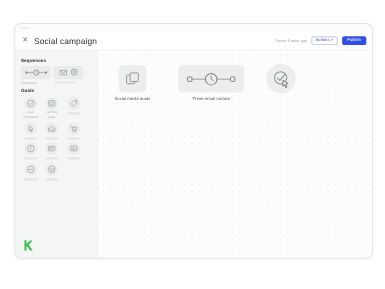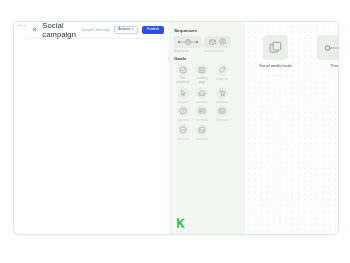--- a/index.html
+++ b/index.html
@@ -6,21 +6,21 @@
   body{
     width:350px;height:263px;overflow:hidden;
     background:#ffffff;
     font-family:"Liberation Sans",sans-serif;
     -webkit-font-smoothing:antialiased;
   }
   .app-window{
     position:absolute;left:13px;top:21px;width:324px;height:212px;
     background:#ffffff;border:1px solid #dfe6e0;border-radius:6px;
     box-shadow:0 1px 3px rgba(0,0,0,.05);
-    overflow:hidden;display:flex;flex-direction:row;
+    overflow:hidden;display:flex;flex-direction:column;
   }
   .titlebar{
     height:7px;flex:0 0 7px;background:#fbfcfb;
     display:flex;align-items:center;padding-left:4px;gap:1.5px;
   }
   .dot{width:1.6px;height:1.6px;border-radius:50%;background:#c9d2ca;}
   .topbar{
     height:16px;flex:0 0 16px;background:#ffffff;
     border-bottom:1px solid #eef1ef;
     display:flex;align-items:center;padding:0 5px 0 6px;gap:5px;

